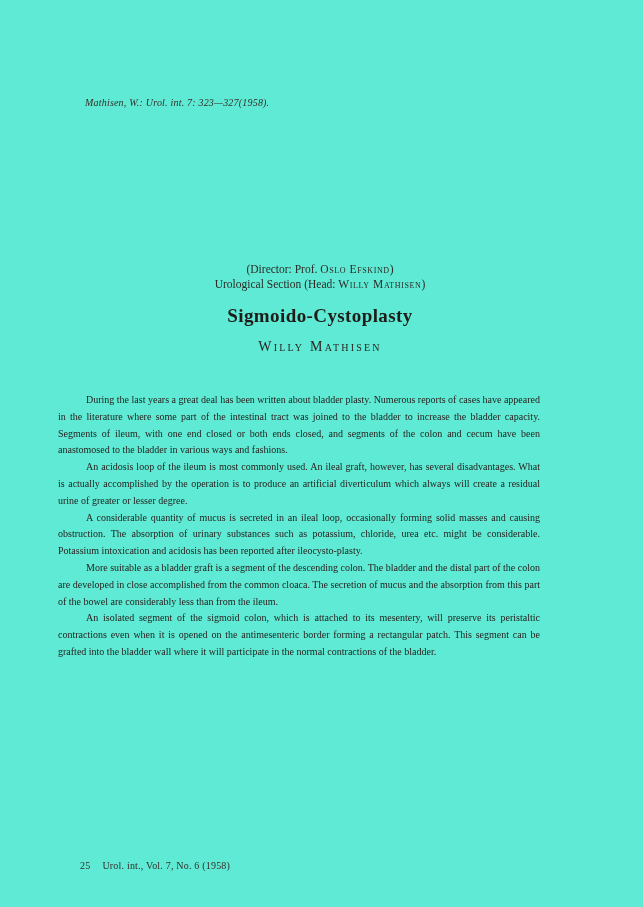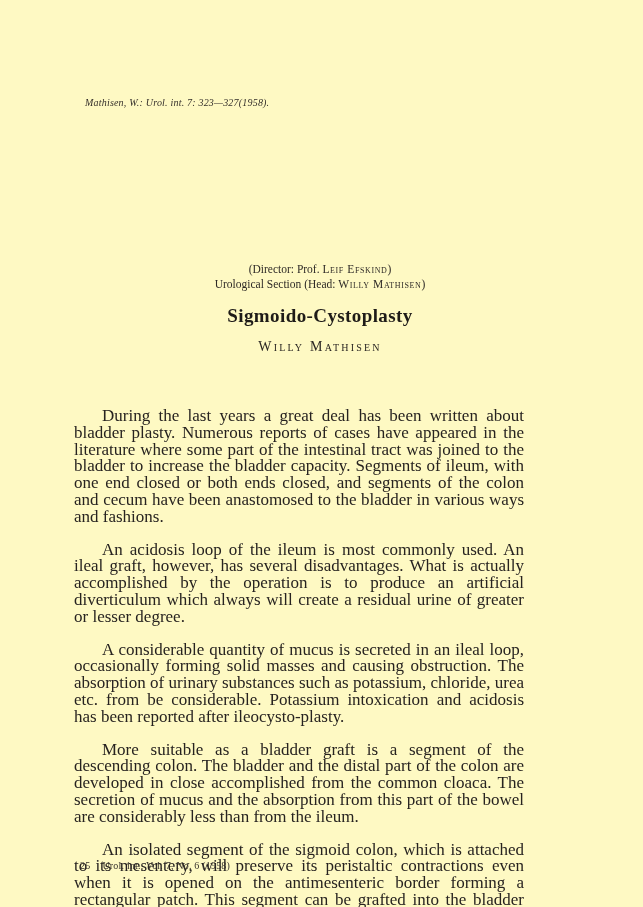--- a/index.html
+++ b/index.html
@@ -4,21 +4,21 @@
 <style>
   html, body {
     margin: 0;
     padding: 0;
     background: #ffffff;
   }
   #page {
     position: relative;
     width: 643px;
     height: 907px;
-    background: #fef9c3;
+    background: #5eead4;
     overflow: hidden;
     font-family: "Liberation Serif", "DejaVu Serif", serif;
     color: #272320;
   }
   .citation {
     position: absolute;
     left: 85px;
     top: 97px;
     font-size: 10px;
     font-style: italic;
@@ -62,22 +62,22 @@
     letter-spacing: 2.2px;
     color: #2a2622;
   }
   .body-block {
     position: absolute;
     left: 58px;
     top: 392px;
     width: 482px;
   }
   .body-block p {
-    margin: 16px;
-    font-size: 17px;
+    margin: 0;
+    font-size: 10px;
     line-height: 16.8px;
     text-align: justify;
     text-indent: 28px;
     color: #272320;
   }
   .footer {
     position: absolute;
     left: 80px;
     top: 860px;
     font-size: 10px;
@@ -89,30 +89,30 @@
   }
 </style>
 </head>
 <body>
 
 <div id="page">
 
   <div class="citation">Mathisen, W.: Urol. int. 7: 323—327(1958).</div>
 
   <div class="heading-block">
-    <div class="affil-line"><span>(Director: Prof. </span><span class="smallcaps">Leif Efskind</span><span>)</span></div>
+    <div class="affil-line"><span>(Director: Prof. </span><span class="smallcaps">Oslo Efskind</span><span>)</span></div>
     <div class="affil-line"><span>Urological Section (Head: </span><span class="smallcaps">Willy Mathisen</span><span>)</span></div>
 
     <div class="article-title">Sigmoido-Cystoplasty</div>
     <div class="author">Willy Mathisen</div>
   </div>
 
   <div class="body-block">
     <p>During the last years a great deal has been written about bladder plasty. Numerous reports of cases have appeared in the literature where some part of the intestinal tract was joined to the bladder to increase the bladder capacity. Segments of ileum, with one end closed or both ends closed, and segments of the colon and cecum have been anastomosed to the bladder in various ways and fashions.</p>
     <p>An acidosis loop of the ileum is most commonly used. An ileal graft, however, has several disadvantages. What is actually accomplished by the operation is to produce an artificial diverticulum which always will create a residual urine of greater or lesser degree.</p>
-    <p>A considerable quantity of mucus is secreted in an ileal loop, occasionally forming solid masses and causing obstruction. The absorption of urinary substances such as potassium, chloride, urea etc. from be considerable. Potassium intoxication and acidosis has been reported after ileocysto-plasty.</p>
+    <p>A considerable quantity of mucus is secreted in an ileal loop, occasionally forming solid masses and causing obstruction. The absorption of urinary substances such as potassium, chloride, urea etc. might be considerable. Potassium intoxication and acidosis has been reported after ileocysto-plasty.</p>
     <p>More suitable as a bladder graft is a segment of the descending colon. The bladder and the distal part of the colon are developed in close accomplished from the common cloaca. The secretion of mucus and the absorption from this part of the bowel are considerably less than from the ileum.</p>
     <p>An isolated segment of the sigmoid colon, which is attached to its mesentery, will preserve its peristaltic contractions even when it is opened on the antimesenteric border forming a rectangular patch. This segment can be grafted into the bladder wall where it will participate in the normal contractions of the bladder.</p>
   </div>
 
   <div class="footer"><span class="page-sig">25</span><span>Urol. int., Vol. 7, No. 6 (1958)</span></div>
 
 </div>
 
 </body></html>

